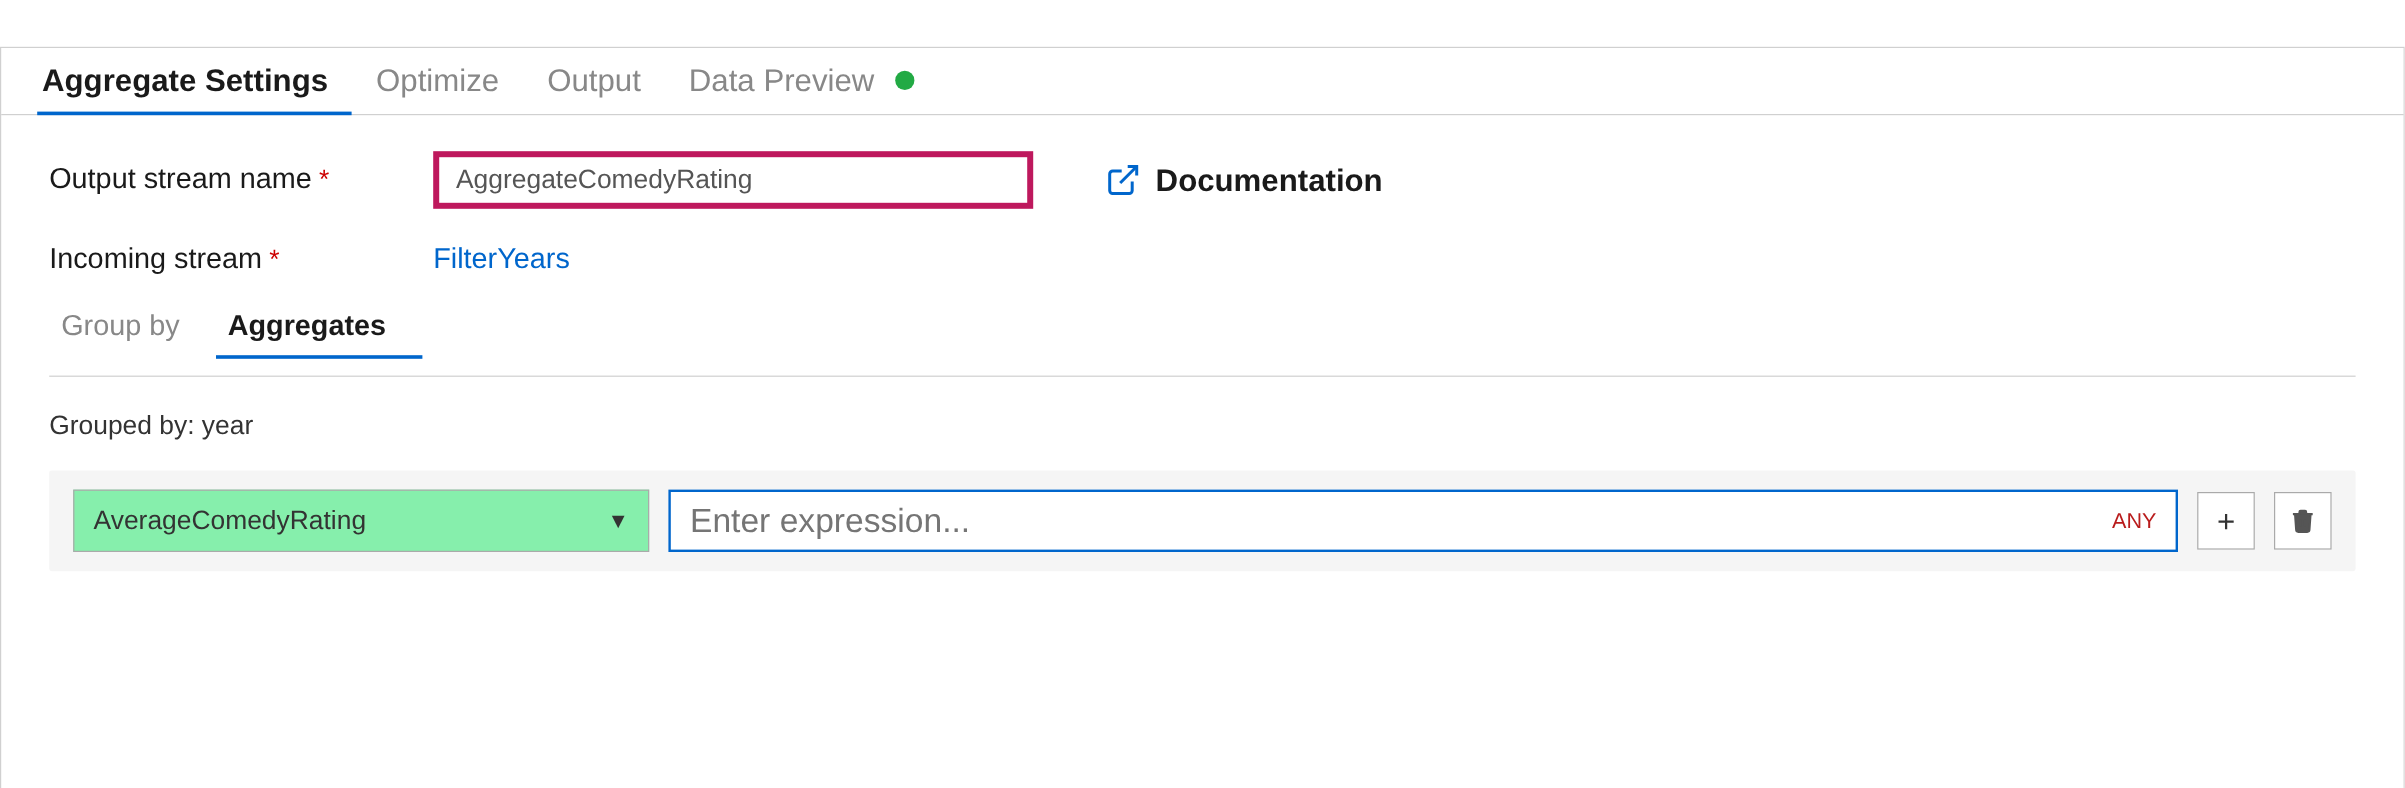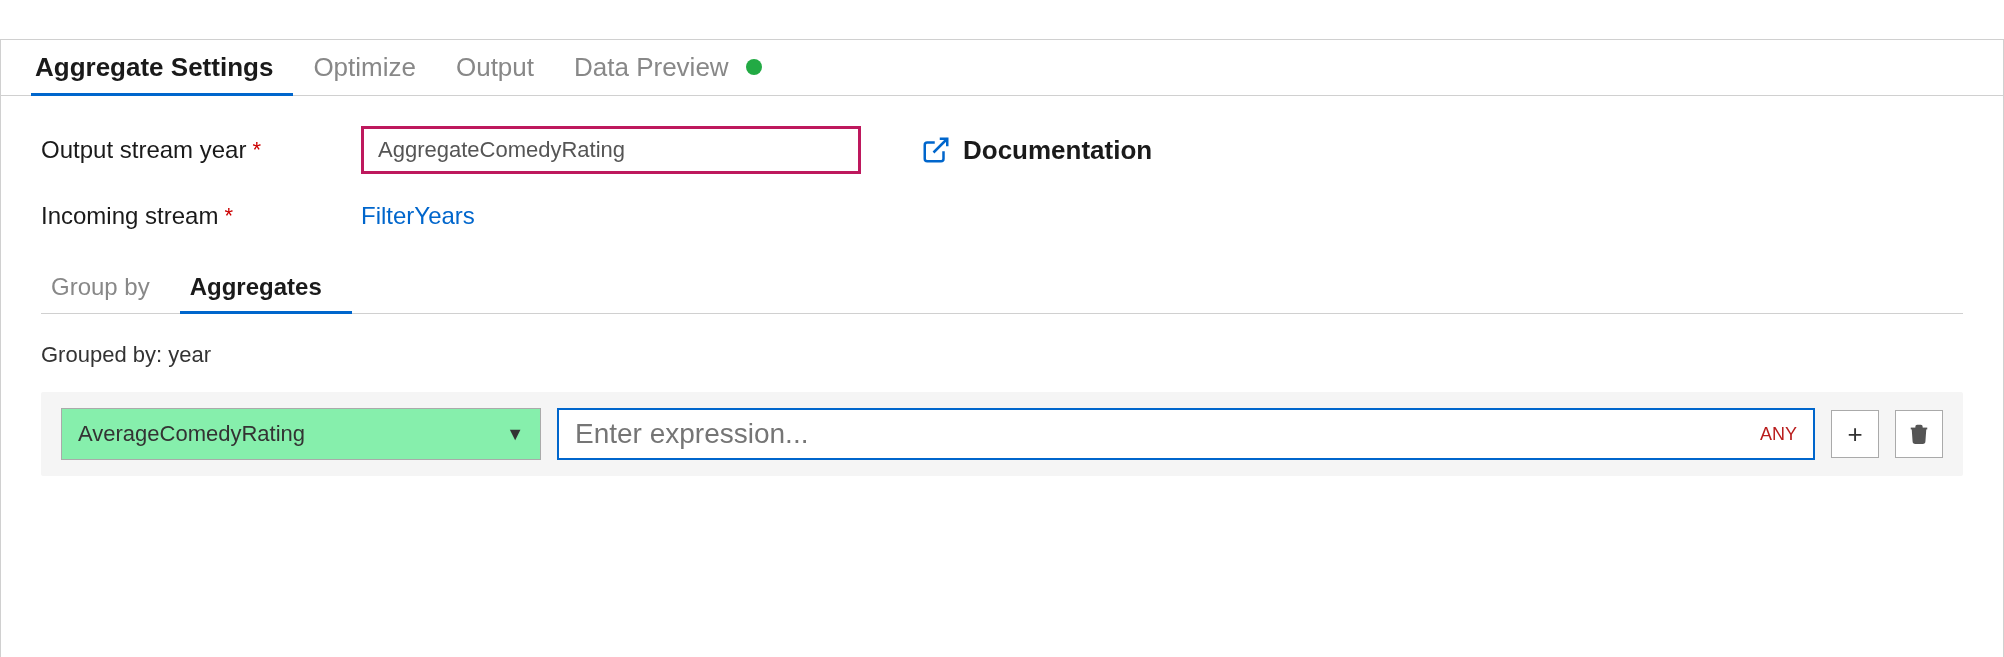--- a/index.html
+++ b/index.html
@@ -103,21 +103,21 @@
     }
 
     .required-star {
       color: #cc0000;
       font-size: 22px;
     }
 
     .text-input {
       width: 500px;
       height: 48px;
-      border: 3px solid #be185d;
+      border: 5px solid #be185d;
       padding: 0 14px;
       font-size: 22px;
       color: #555555;
       outline: none;
       background: #ffffff;
     }
 
     .incoming-link {
       font-size: 24px;
       color: #0066cc;
@@ -138,21 +138,21 @@
 
     .doc-label {
       font-size: 26px;
       font-weight: 700;
       color: #1a1a1a;
     }
 
     
     .sub-tab-bar {
       display: flex;
-      align-items: flex-end;
+      align-items: flex-start;
       border-bottom: 1px solid #d0d0d0;
       margin-bottom: 0;
       height: 56px;
     }
 
     .sub-tab-item {
       padding: 0 30px 12px 10px;
       font-size: 24px;
       color: #888888;
       cursor: pointer;
@@ -310,21 +310,21 @@
     <div class="tab-item">
       <span>Data Preview</span>
       <span class="data-preview-dot"></span>
     </div>
   </div>
 
   <div class="content-area">
 
     <div class="form-row">
       <label class="form-label">
-        <span>Output stream year</span>
+        <span>Output stream name</span>
         <span class="required-star">*</span>
       </label>
       <input type="text" class="text-input" value="AggregateComedyRating" style="">
       <a class="doc-link">
         <span class="ext-link-icon">
           <svg viewBox="0 0 24 24" stroke-width="2">
             <path d="M18 13v6a2 2 0 0 1-2 2H5a2 2 0 0 1-2-2V8a2 2 0 0 1 2-2h6" stroke="#0066cc"></path>
             <polyline points="15 3 21 3 21 9" stroke="#0066cc"></polyline>
             <line x1="10" y1="14" x2="21" y2="3" stroke="#0066cc"></line>
           </svg>

